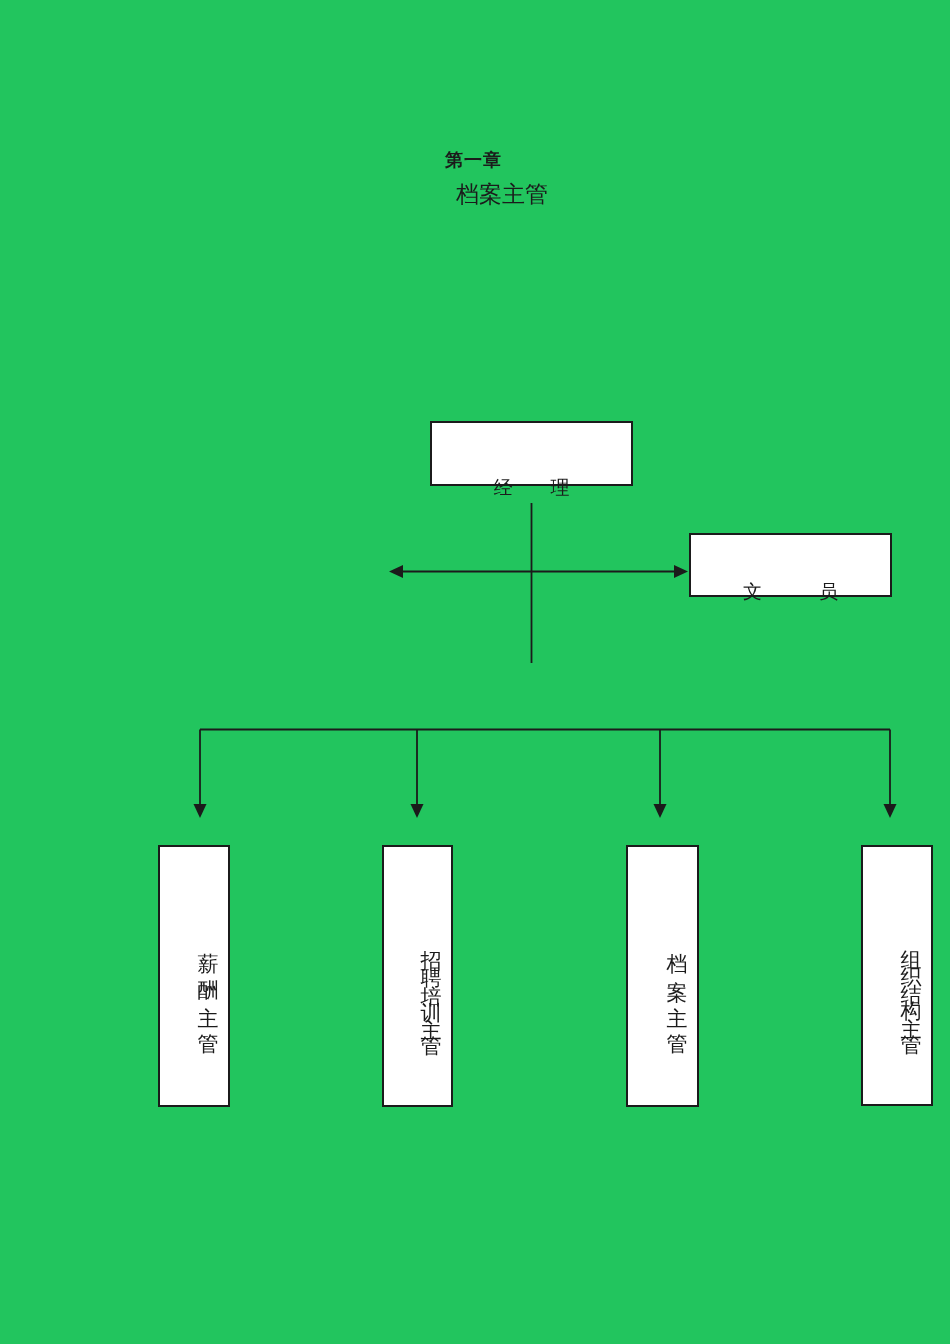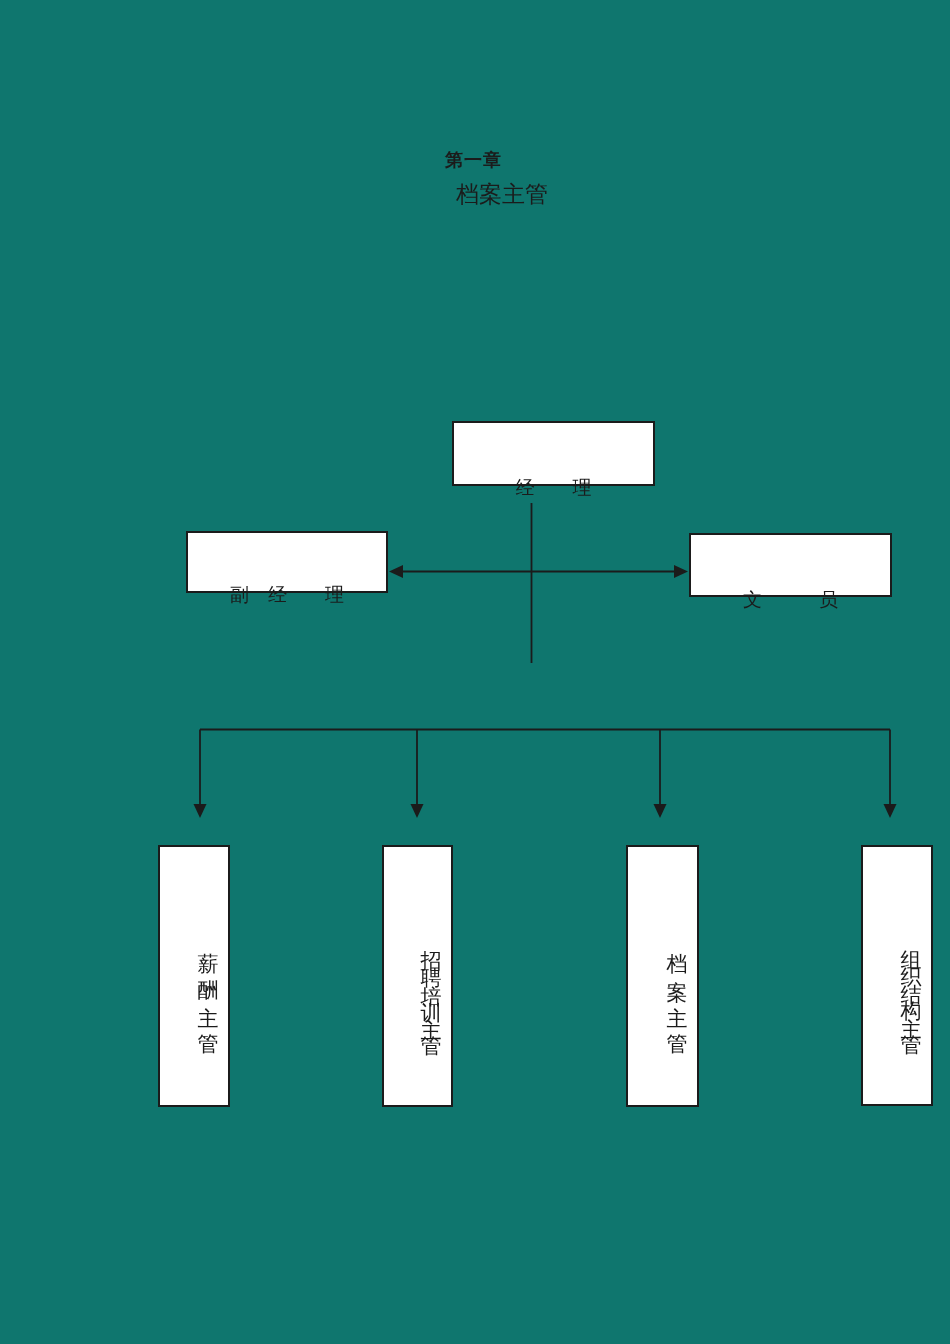--- a/index.html
+++ b/index.html
@@ -8,21 +8,21 @@
     background: #ffffff;
   }
   body {
     font-family: "Liberation Sans", "DejaVu Sans", sans-serif;
     color: #1b1b1b;
   }
   .page {
     position: relative;
     width: 950px;
     height: 1344px;
-    background: #0f766e;
+    background: #22c55e;
     overflow: hidden;
   }
   .chapter-label {
     position: absolute;
     left: 445px;
     top: 148px;
     font-size: 18px;
     font-weight: bold;
     white-space: pre;
     letter-spacing: 1px;
@@ -40,23 +40,23 @@
     background: #ffffff;
     box-sizing: border-box;
     text-align: center;
     font-size: 19px;
     white-space: pre;
   }
   .node-box .hlabel {
     display: block;
     white-space: pre;
   }
-  .box-manager { left: 452px; top: 421px; width: 203px; height: 65px; padding-top: 8px; font-family: Liberation Mono, monospace; }
+  .box-manager { left: 430px; top: 421px; width: 203px; height: 65px; padding-top: 8px; font-family: Liberation Mono, monospace; }
   .box-deputy  { left: 186px; top: 531px; width: 202px; height: 62px; padding-top: 5px; }
-  .box-clerk   { left: 689px; top: 533px; width: 203px; height: 64px; padding-top: 8px; }
+  .box-clerk   { left: 689px; top: 533px; width: 203px; height: 64px; }
   .vbox {
     position: absolute;
     border: 2px solid #1b1b1b;
     background: #ffffff;
     box-sizing: border-box;
     display: flex;
     justify-content: flex-end;
     align-items: center;
   }
   .vbox-1 { left: 158px; top: 845px; width: 72px; height: 262px; }
@@ -115,23 +115,20 @@
     <g>
       <line x1="890" y1="729.5" x2="890" y2="806"></line>
       <polygon points="890,818 883.5,804 896.5,804" fill="#1b1b1b" stroke="none"></polygon>
     </g>
   </svg>
 
   <div class="node-box box-manager">
     <span class="hlabel">经　　理</span>
   </div>
 
-  <div class="node-box box-deputy">
-    <span class="hlabel">副　经　　理</span>
-  </div>
 
   <div class="node-box box-clerk">
     <span class="hlabel">文　　　员</span>
   </div>
 
   <div class="vbox vbox-1">
     <span class="vtext v4">薪酬主管</span>
   </div>
 
   <div class="vbox vbox-2">

